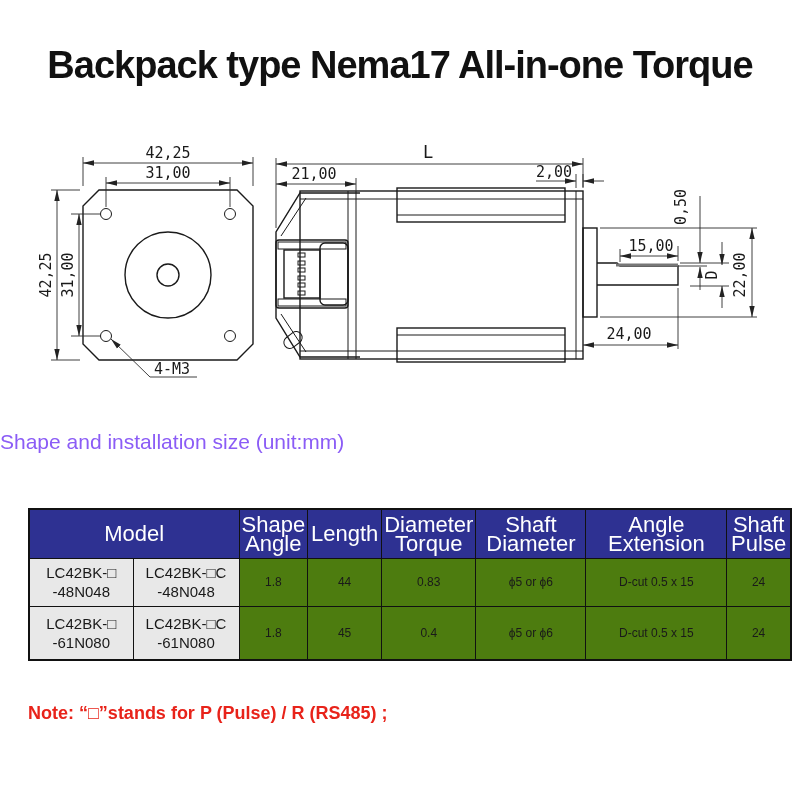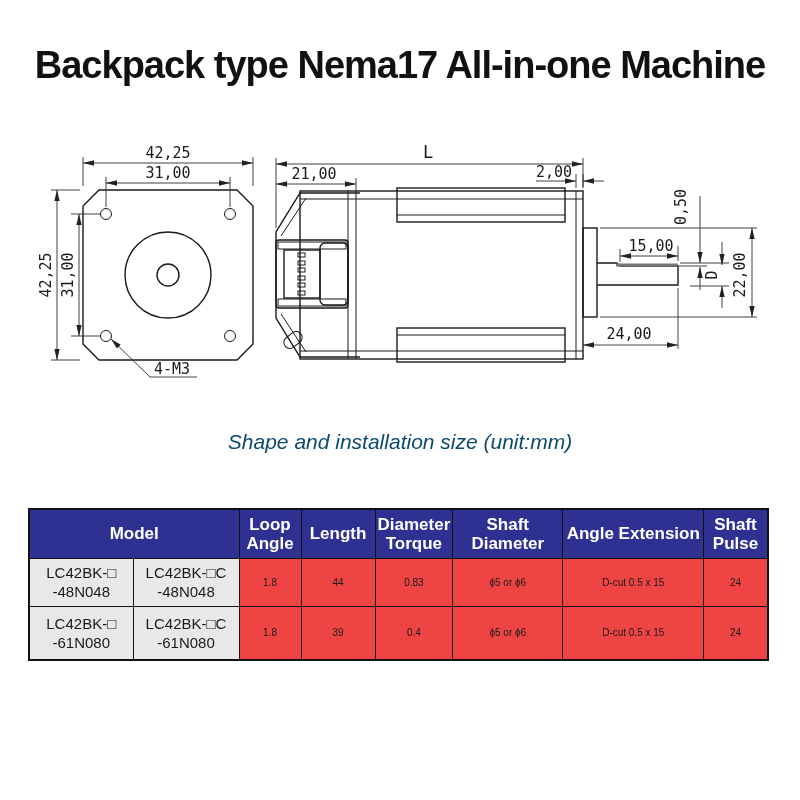--- a/index.html
+++ b/index.html
@@ -8,41 +8,41 @@
   #title{position:absolute;top:44px;left:0;width:800px;text-align:center;
          font-size:38px;font-weight:bold;letter-spacing:-1px;color:#111;white-space:nowrap;}
   #drawing{position:absolute;top:0;left:0;}
   .obj{stroke:#1a1a1a;stroke-width:1.4;fill:none;}
   .obj2{stroke:#1a1a1a;stroke-width:1;fill:none;}
   .dim{stroke:#2a2a2a;stroke-width:.9;fill:none;}
   .flat{stroke:#777;stroke-width:3;fill:none;}
   .dtxt{font-family:"DejaVu Sans Mono",monospace;font-size:15px;fill:#1a1a1a;
         text-anchor:middle;stroke:none;}
   .dtxt.big{font-size:17px;}
-  #caption{position:absolute;top:430px;left:0;width:800px;text-align:center;
-           font-size:21px;color:#0c4a6e;font-style:italic;}
+  #caption{position:absolute;top:430px;left:0;width:800px;text-align:left;
+           font-size:21px;color:#8b5cf6;}
   #spec-table{position:absolute;top:508px;left:28px;border-collapse:collapse;
               table-layout:fixed;}
   #spec-table th,#spec-table td{border:1.6px solid #111;text-align:center;
               vertical-align:middle;padding:0 2px;overflow:hidden;}
   #spec-table{border:2.5px solid #111;}
-  #spec-table th{background:#2e3192;color:#ffffff;font-weight:bold;
-                 font-size:17px;line-height:19px;}
-  #spec-table td{font-size:10px;color:#1a1a1a;background:#ef4444;}
+  #spec-table th{background:#2e3192;color:#ffffff;font-weight:normal;
+                 font-size:22px;line-height:19px;}
+  #spec-table td{font-size:12px;color:#1a1a1a;background:#4d7c0f;}
   #spec-table td.model-cell{background:#e8e8e8;font-size:15px;line-height:19px;
                  white-space:pre-line;text-align:center;}
   #note{position:absolute;top:703px;left:28px;font-size:18px;font-weight:bold;
         color:#e8231a;white-space:nowrap;}
 </style>
 </head>
 <body>
 
 <div id="page">
 
-  <div id="title">Backpack type Nema17 All-in-one Machine</div>
+  <div id="title">Backpack type Nema17 All-in-one Torque</div>
 
   <svg id="drawing" width="800" height="480" viewBox="0 0 800 480">
     <defs>
       <marker id="arr" markerUnits="userSpaceOnUse" markerWidth="12" markerHeight="9" refX="11" refY="4.5" orient="auto-start-reverse">
         <path d="M0,1.8 L11,4.5 L0,7.2 Z" fill="#222"></path>
       </marker>
     </defs>
 
     <g>
       <polygon class="obj" points="99,190 237,190 253,206 253,344 237,360 99,360 83,344 83,206"></polygon>
@@ -148,21 +148,21 @@
         <col style="width:62px">
       <col style="width:74px">
         <col style="width:75px">
         <col style="width:110px">
       <col style="width:141px">
         <col style="width:64px">
     </colgroup>
     <tbody>
         <tr style="height:49px">
       <th colspan="2">Model</th>
-      <th>Loop Angle</th>
+      <th>Shape Angle</th>
       <th>Length</th>
       <th>Diameter Torque</th>
       <th>Shaft Diameter</th>
       <th>Angle Extension</th>
       <th>Shaft Pulse</th>
     </tr>
     <tr style="height:48px">
       <td class="model-cell">LC42BK-□
 -48N048</td>
       <td class="model-cell">LC42BK-□C
@@ -173,23 +173,24 @@
       <td>ϕ5 or ϕ6</td>
       <td>D-cut 0.5 x 15</td>
       <td>24</td>
     </tr>
     <tr style="height:54px">
       <td class="model-cell">LC42BK-□
 -61N080</td>
       <td class="model-cell">LC42BK-□C
 -61N080</td>
       <td>1.8</td>
-      <td>39</td>
+      <td>45</td>
       <td>0.4</td>
       <td>ϕ5 or ϕ6</td>
       <td>D-cut 0.5 x 15</td>
       <td>24</td>
     </tr>
   </tbody>
     </table>
 
+  <div id="note">Note: “□”stands for P (Pulse) / R (RS485) ;</div>
 
 </div>
 
 </body></html>

